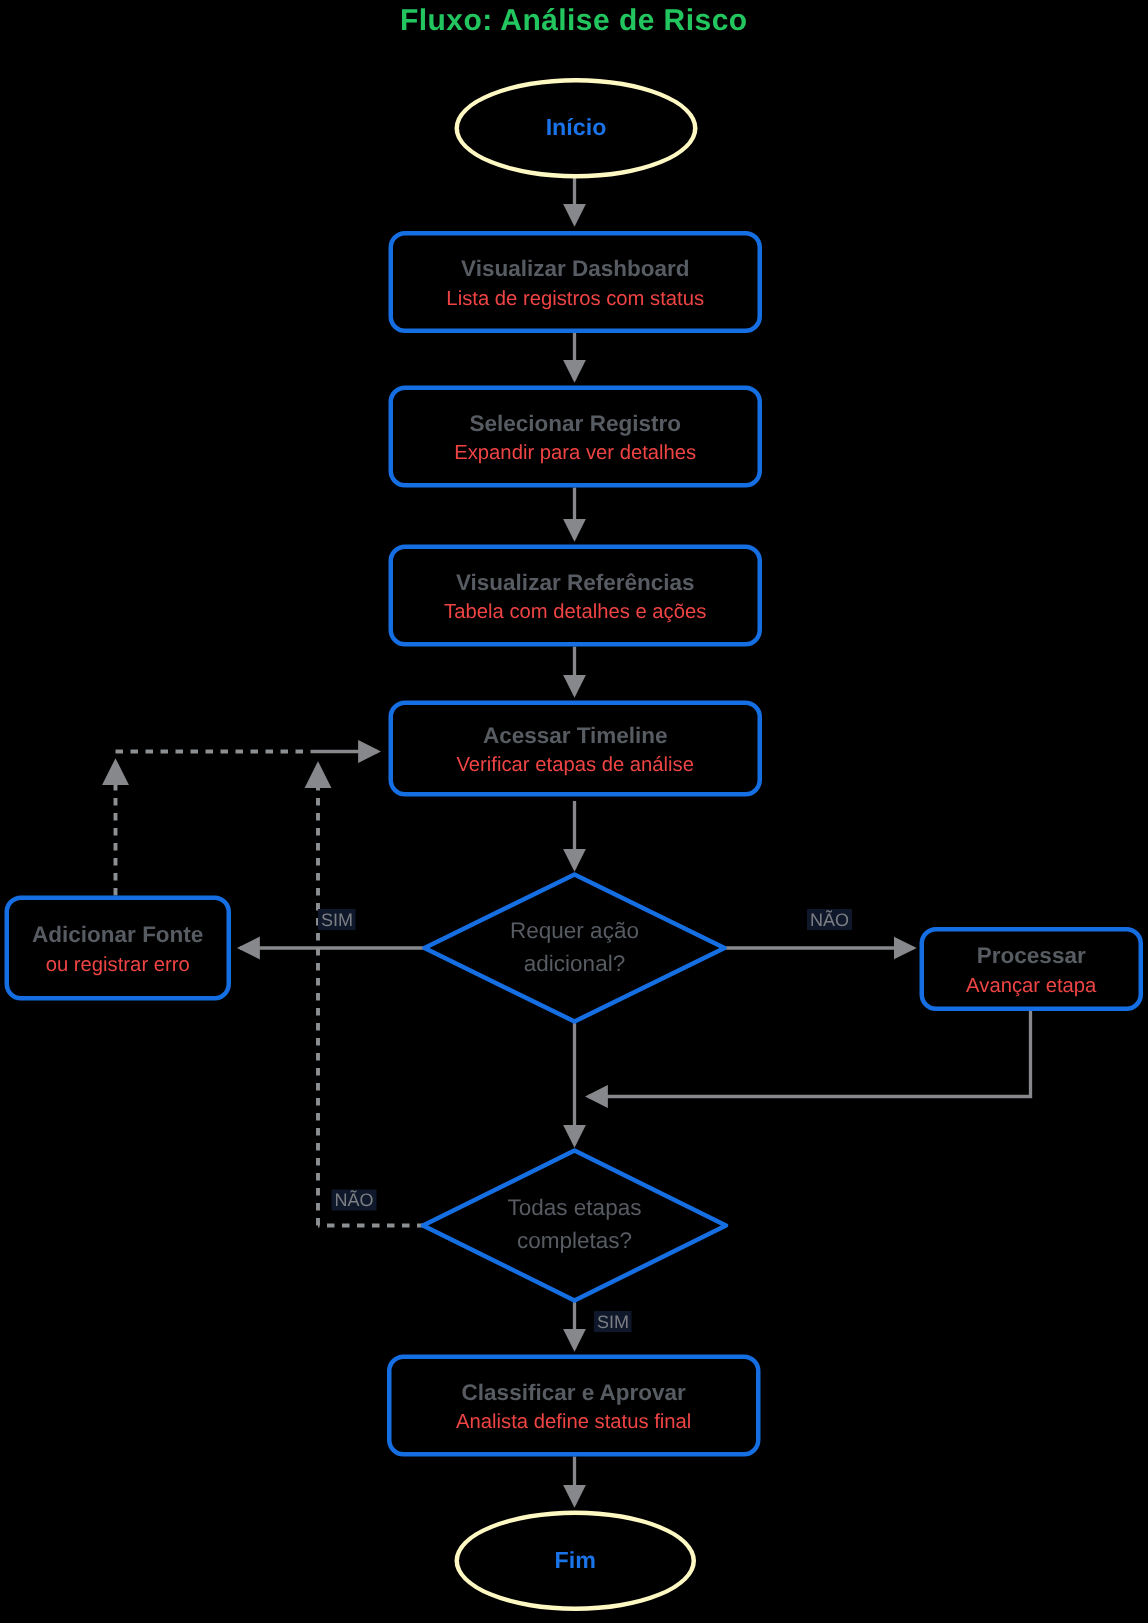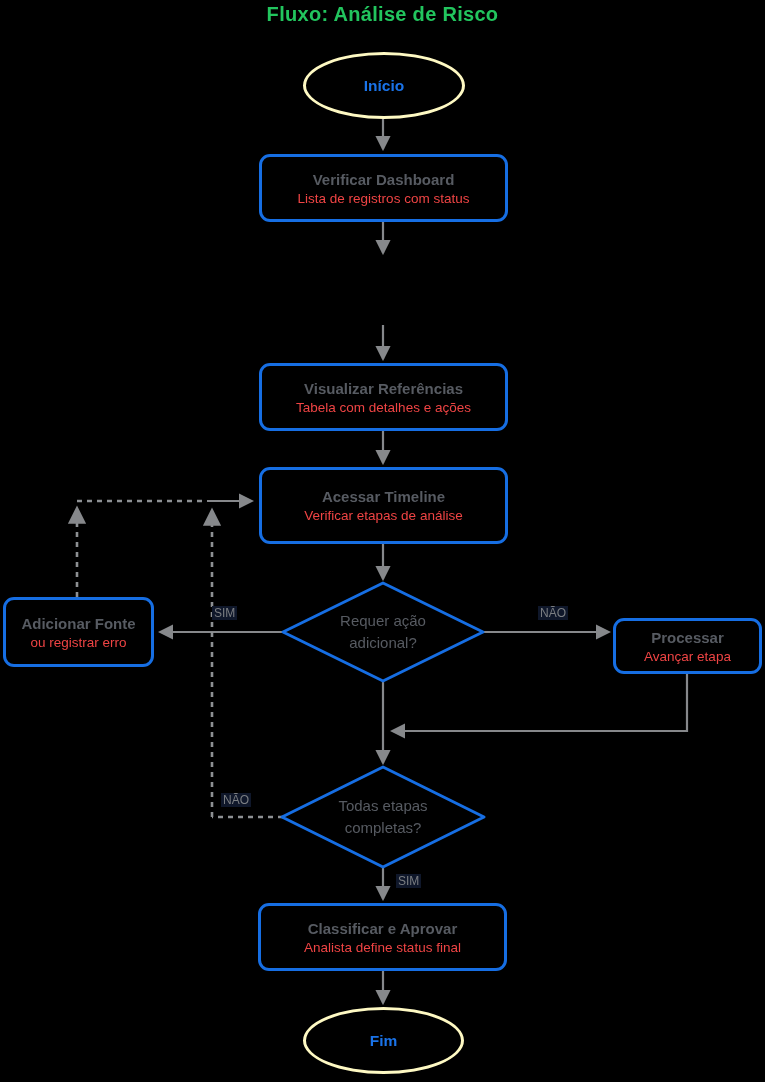--- a/index.html
+++ b/index.html
@@ -74,31 +74,35 @@
       <polygon points="383,583 483,632 383,681 283,632"></polygon>
       <polygon points="383,767 484,817 383,867 282,817"></polygon>
     </g>
   </svg>
 
   <div class="ellipse" style="left:303px;top:52px;width:162px;height:67px">
     <span>Início</span>
   </div>
 
   <div class="node" style="left:259px;top:154px;width:249px;height:68px">
-    <div class="node-title">Verificar Dashboard</div>
+    <div class="node-title">Visualizar Dashboard</div>
     <div class="node-sub">Lista de registros com status</div>
   </div>
 
+  <div class="node" style="left:259px;top:257px;width:249px;height:68px">
+    <div class="node-title">Selecionar Registro</div>
+    <div class="node-sub">Expandir para ver detalhes</div>
+  </div>
 
   <div class="node" style="left:259px;top:363px;width:249px;height:68px">
     <div class="node-title">Visualizar Referências</div>
     <div class="node-sub">Tabela com detalhes e ações</div>
   </div>
 
-  <div class="node" style="left:259px;top:467px;width:249px;height:77px">
+  <div class="node" style="left:259px;top:467px;width:249px;height:64px">
     <div class="node-title">Acessar Timeline</div>
     <div class="node-sub">Verificar etapas de análise</div>
   </div>
 
   <div class="diamond-label" style="left:283px;top:603px;width:200px;height:58px">
     <div>Requer ação</div>
     <div>adicional?</div>
   </div>
 
   <div class="node" style="left:3px;top:597px;width:151px;height:70px">

